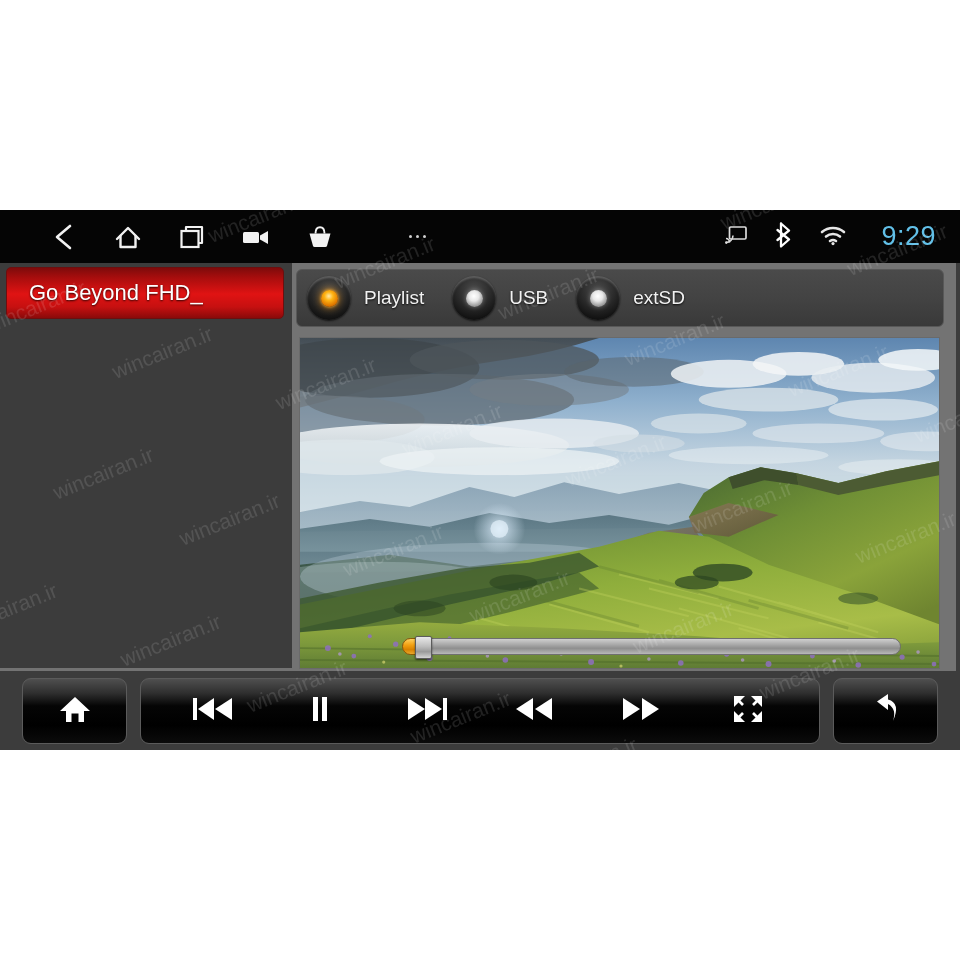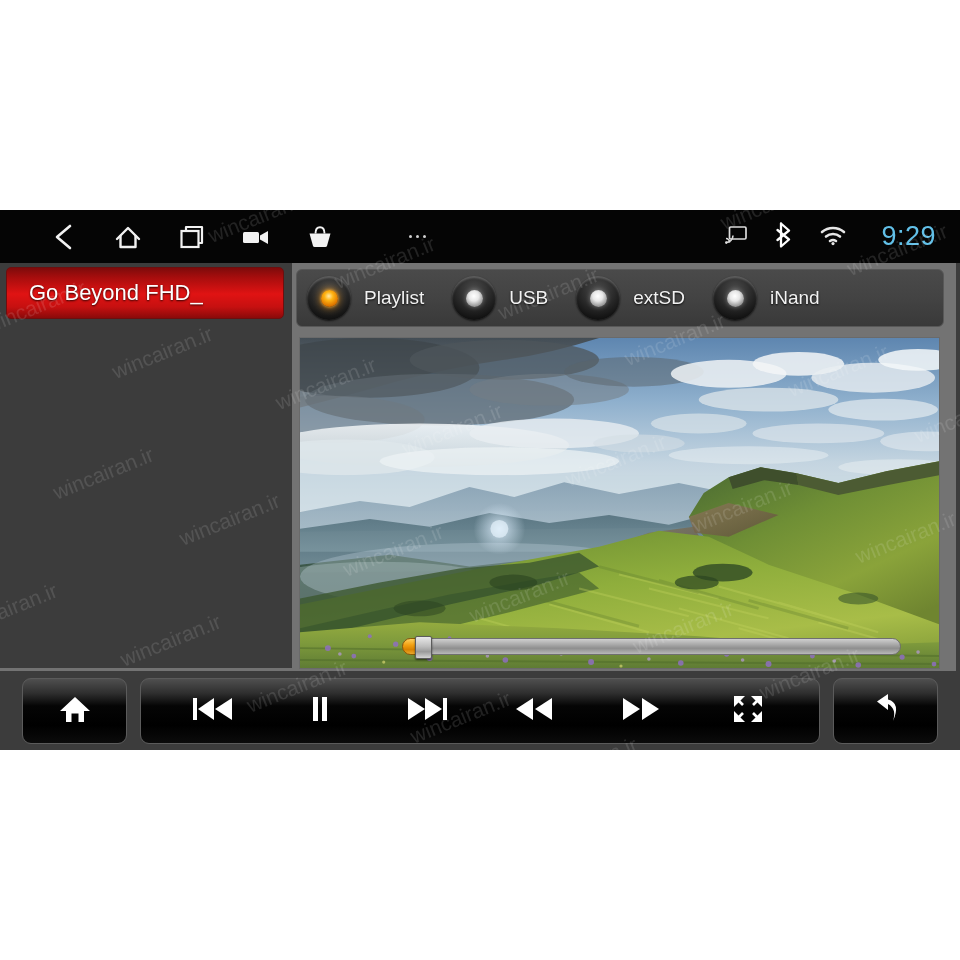--- a/index.html
+++ b/index.html
@@ -263,26 +263,20 @@
           <span class="src-label">USB</span>
         </div>
 
         <div class="src">
           <span class="src-led">
             <span class="src-dot"></span>
           </span>
           <span class="src-label">extSD</span>
         </div>
 
-        <div class="src">
-          <span class="src-led">
-            <span class="src-dot"></span>
-          </span>
-          <span class="src-label">iNand</span>
-        </div>
       </div>
 
       <div id="videowrap">
         <div id="video">
           <svg viewBox="0 0 641 332" preserveAspectRatio="none">
             <defs>
               <linearGradient id="skyG" x1="0" y1="0" x2="0" y2="1">
                 <stop offset="0%" stop-color="#5e86b0"></stop>
                 <stop offset="30%" stop-color="#8fb0cd"></stop>
                 <stop offset="58%" stop-color="#c3d4e0"></stop>

